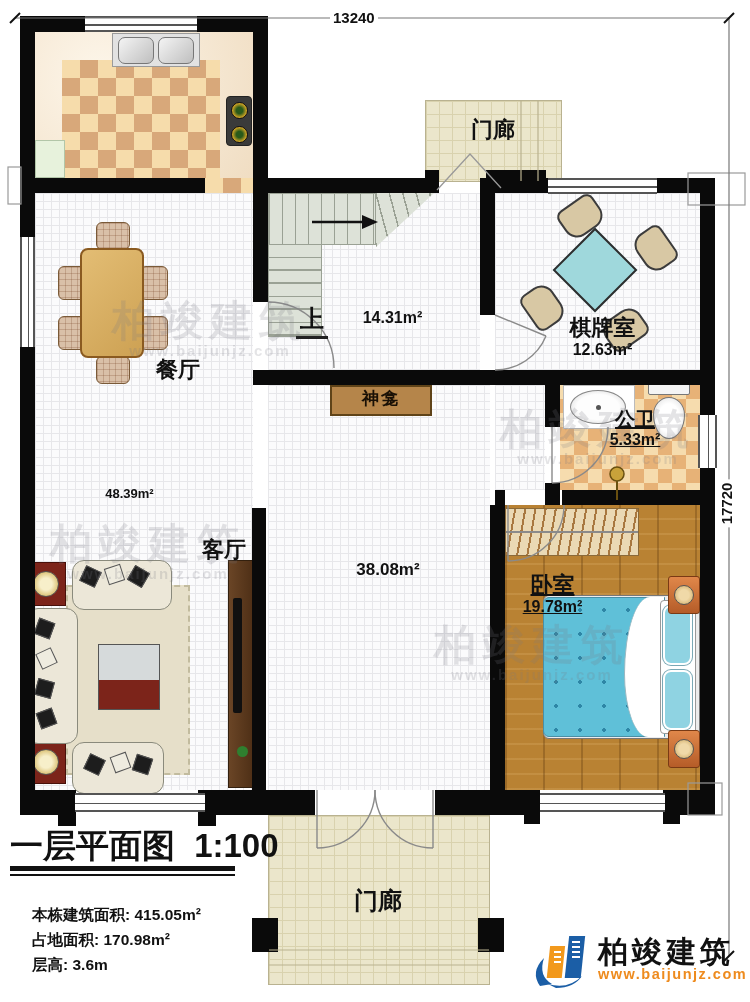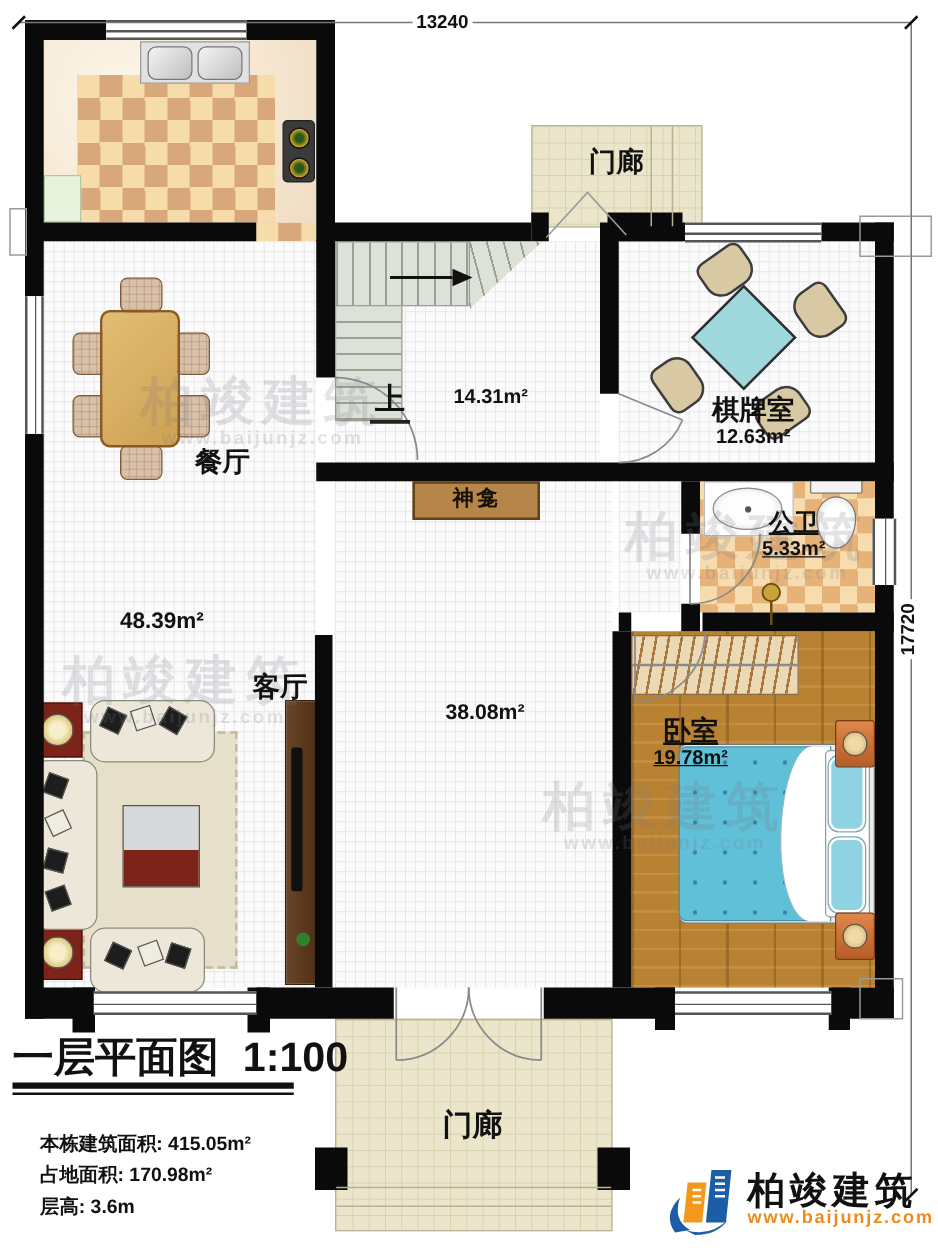--- a/index.html
+++ b/index.html
@@ -225,21 +225,21 @@
     <div class="rarea">14.31m²</div>
   </div>
   <div class="rlabel" style="left:540px;top:316px;width:125px;">
     <div class="rname">棋牌室</div>
     <div class="rarea">12.63m²</div>
   </div>
   <div class="rlabel" style="left:138px;top:358px;width:80px;">
     <div class="rname">餐厅</div>
   </div>
   <div class="rlabel" style="left:72px;top:486px;width:115px;">
-    <div class="rarea" style="font-size:18px;">48.39m²</div>
+    <div class="rarea" style="font-size:13px;">48.39m²</div>
   </div>
   <div class="rlabel" style="left:188px;top:538px;width:72px;">
     <div class="rname">客厅</div>
   </div>
   <div class="rlabel" style="left:580px;top:408px;width:110px;text-decoration:underline;">
     <div class="rname" style="font-size:20px;">公卫</div>
     <div class="rarea">5.33m²</div>
   </div>
   <div class="rlabel" style="left:328px;top:560px;width:120px;">
     <div class="rarea" style="font-size:17px;">38.08m²</div>

